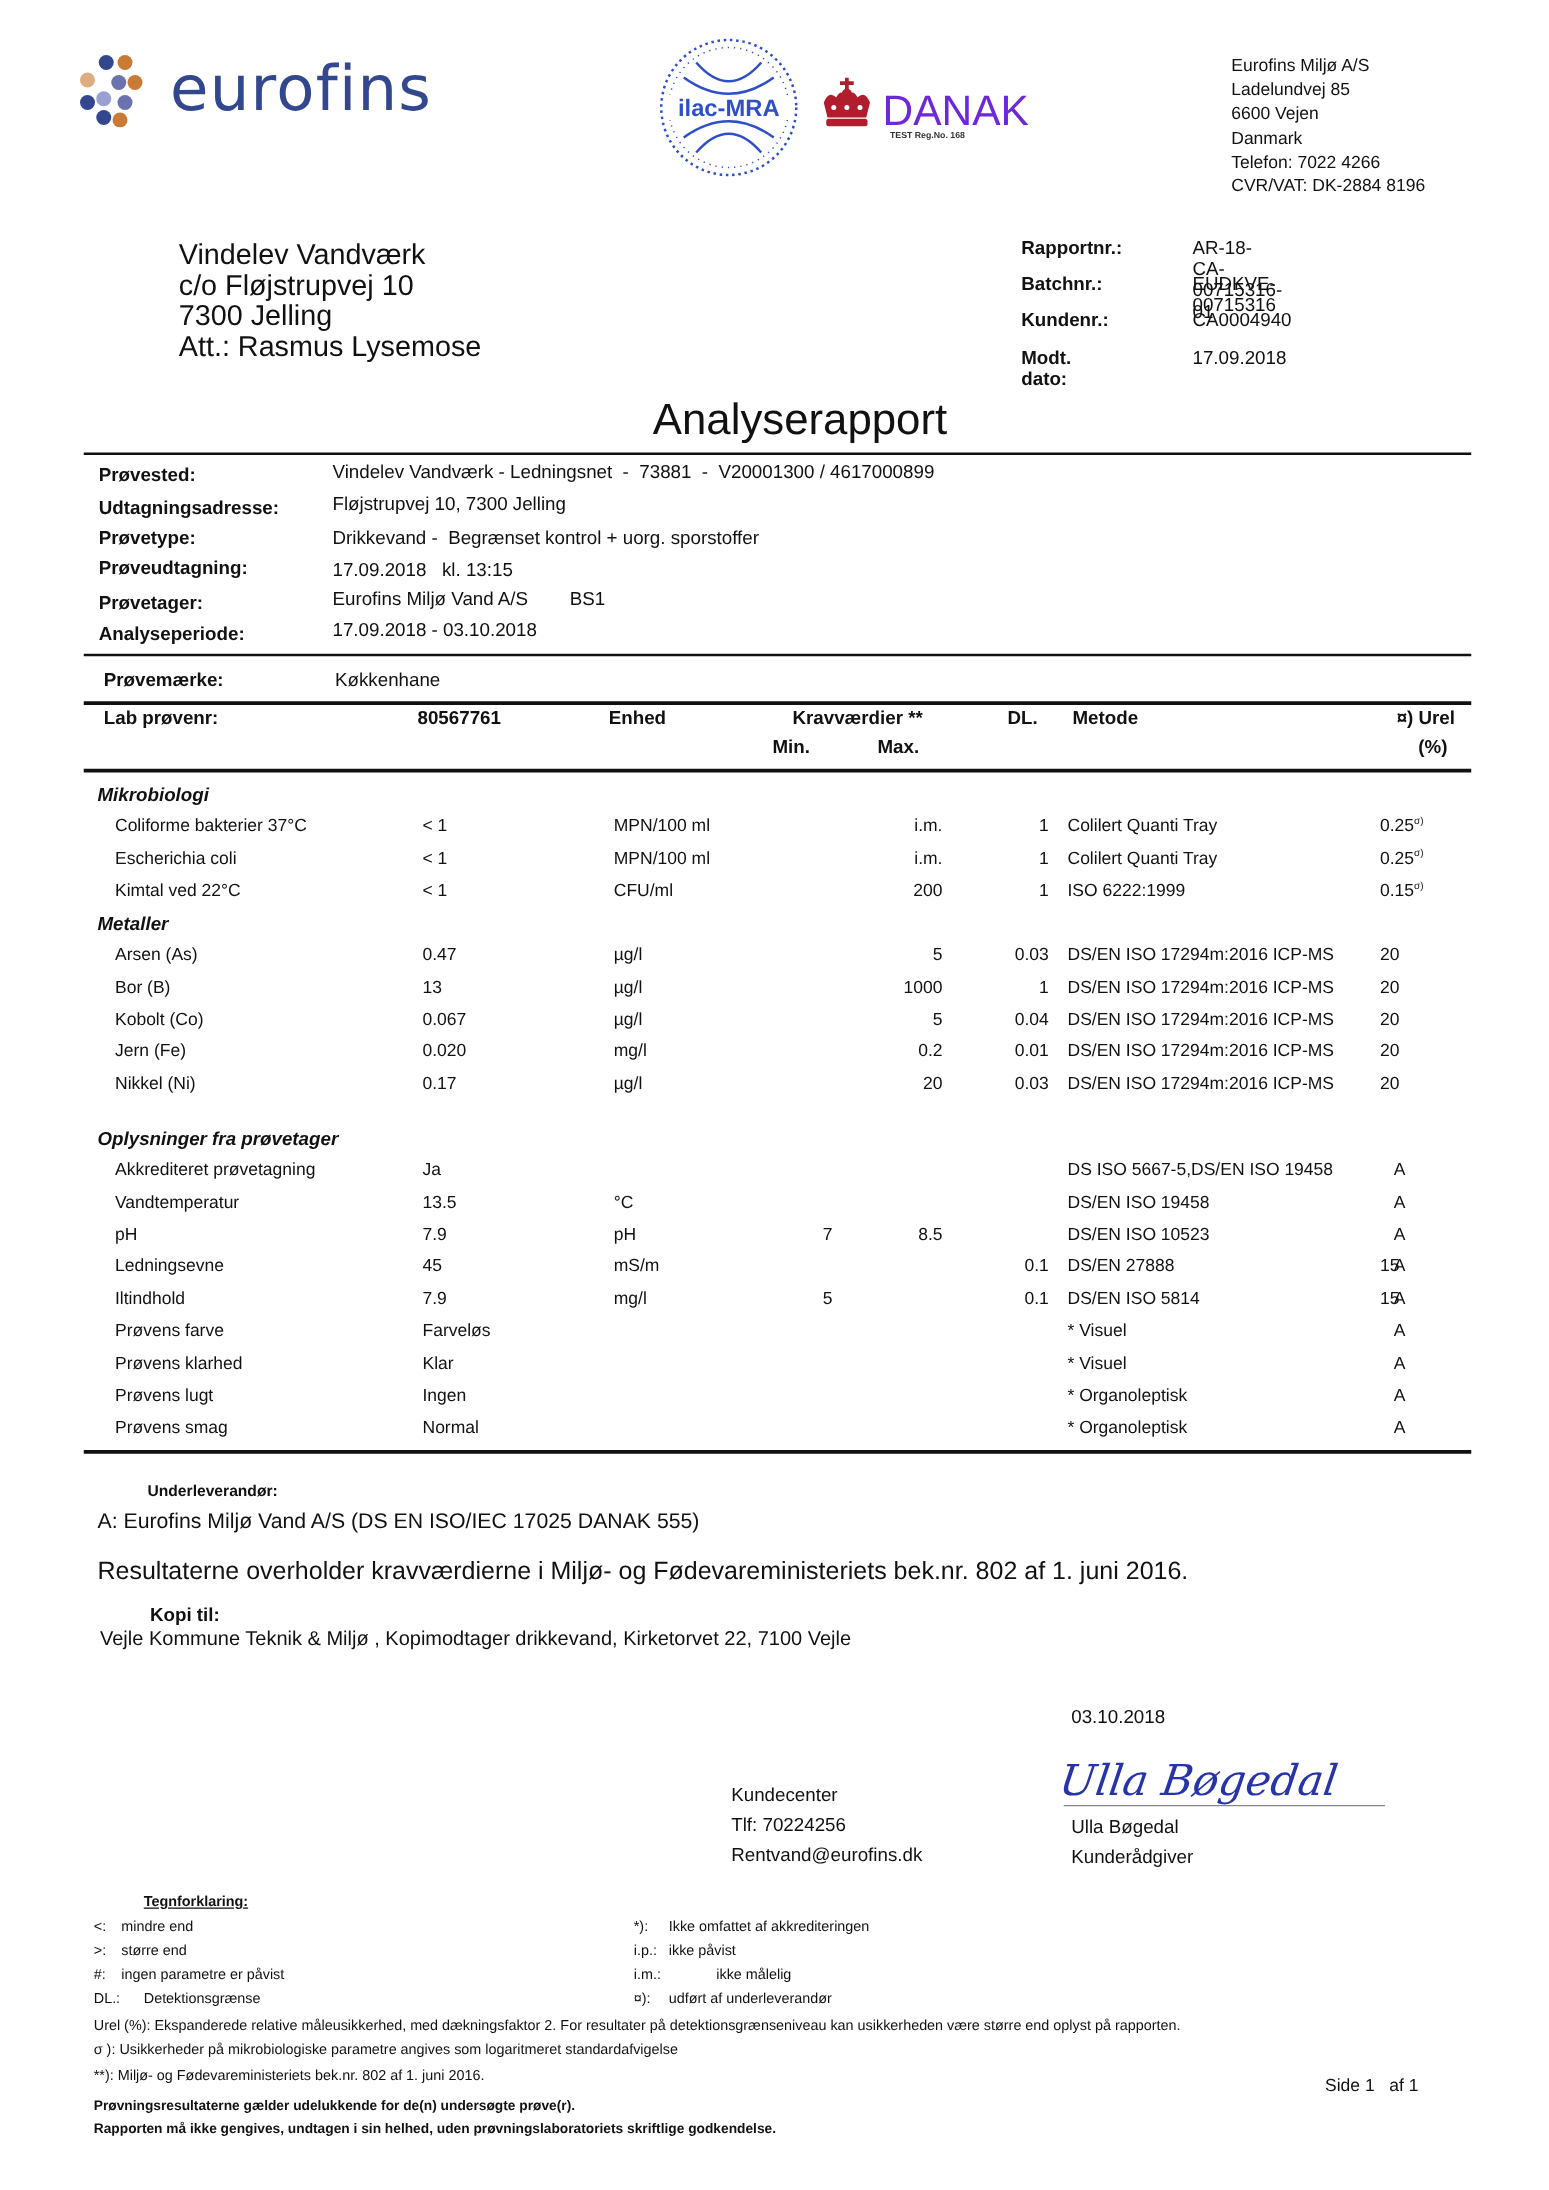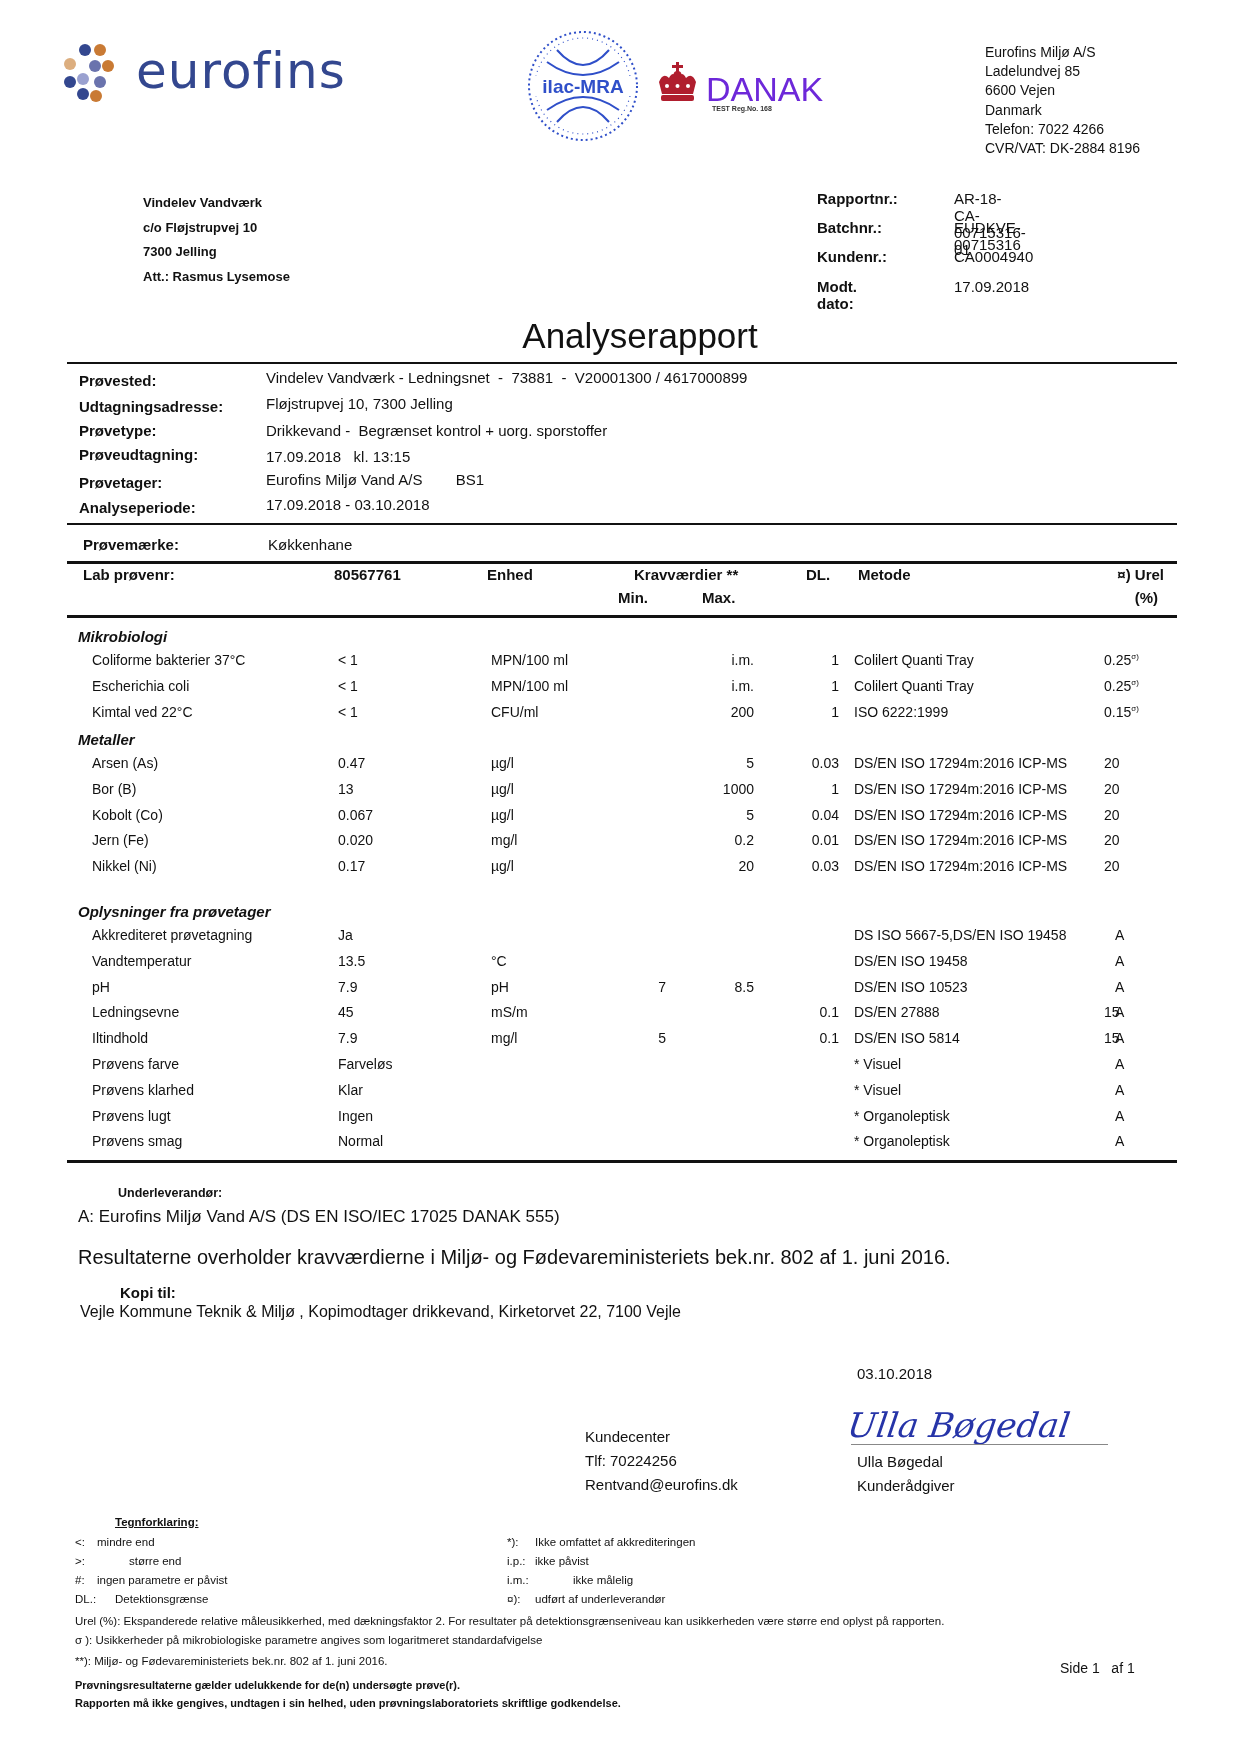--- a/index.html
+++ b/index.html
@@ -10,21 +10,21 @@
   .i { font-style: italic; }
 
   
   .logo-word { position: absolute; left: 136px; top: 42px; font-size: 50px; color: #33478f;
                font-family: "DejaVu Sans", sans-serif; letter-spacing: 1px; }
   .danak-word { position: absolute; left: 706px; top: 70px; font-size: 34px; color: #6d28d9;
                 font-family: "Liberation Sans", sans-serif; }
   .danak-reg { position: absolute; left: 712px; top: 105px; font-size: 7px; font-weight: bold; color: #333; }
 
   .addr { left: 985px; top: 43px; font-size: 14px; line-height: 19.2px; }
-  .cust { left: 143px; top: 191px; font-size: 13px; font-weight: bold; line-height: 24.5px; }
+  .cust { left: 143px; top: 191px; font-size: 23px; font-weight: normal; line-height: 24.5px; }
   .meta-row { position: absolute; left: 817px; font-size: 15px; }
   .meta-row .lab { position: absolute; left: 0; font-weight: bold; }
   .meta-row .val { position: absolute; left: 137px; }
 
   .title { left: 0; width: 1280px; text-align: center; top: 316px; font-size: 35px; }
 
   .rule { position: absolute; left: 67px; width: 1110px; background: #111; }
 
   .info-row { position: absolute; left: 79px; font-size: 15px; }
   .info-row .lab { position: absolute; left: 0; font-weight: bold; }
@@ -397,21 +397,21 @@
 <div class="abs" style="left:857px;top:1450px;font-size:15px;line-height:24px">
   <div>Ulla Bøgedal</div>
   <div>Kunderådgiver</div>
 </div>
 
 <div class="abs b" style="left:75px;top:1516px;font-size:11.5px;text-decoration:underline">Tegnforklaring:</div>
 <div id="legend-left">
     <div class="legend" style="left: 75px; top: 1536px;">&lt;:</div>
     <div class="legend" style="left: 97px; top: 1536px;">mindre end</div>
     <div class="legend" style="left: 75px; top: 1555px;">&gt;:</div>
-    <div class="legend" style="left: 97px; top: 1555px; margin-left: 32px;">større end</div>
+    <div class="legend" style="left: 97px; top: 1555px;">større end</div>
     <div class="legend" style="left: 75px; top: 1574px;">#:</div>
     <div class="legend" style="left: 97px; top: 1574px;">ingen parametre er påvist</div>
     <div class="legend" style="left: 75px; top: 1593px;">DL.:</div>
     <div class="legend" style="left: 115px; top: 1593px;">Detektionsgrænse</div>
   </div>
 <div id="legend-right">
     <div class="legend" style="left: 507px; top: 1536px;">*):</div>
     <div class="legend" style="left: 535px; top: 1536px;">Ikke omfattet af akkrediteringen</div>
     <div class="legend" style="left: 507px; top: 1555px;">i.p.:</div>
     <div class="legend" style="left: 535px; top: 1555px;">ikke påvist</div>

